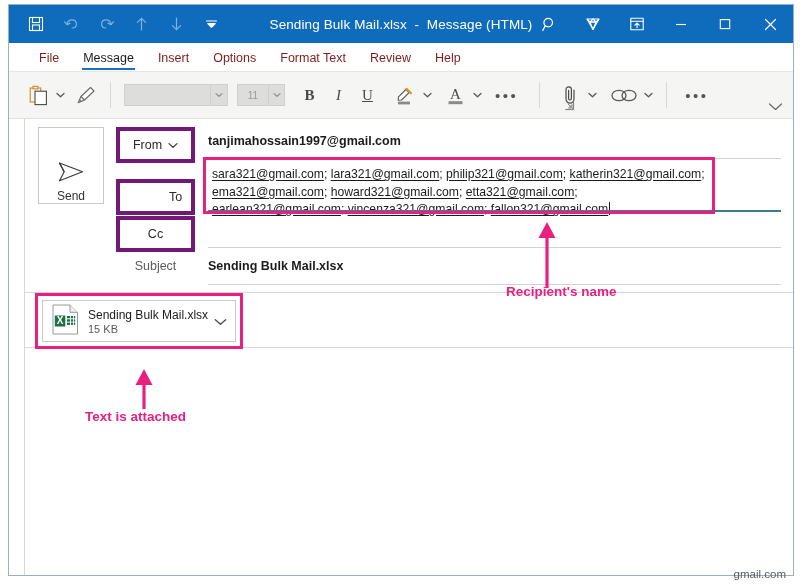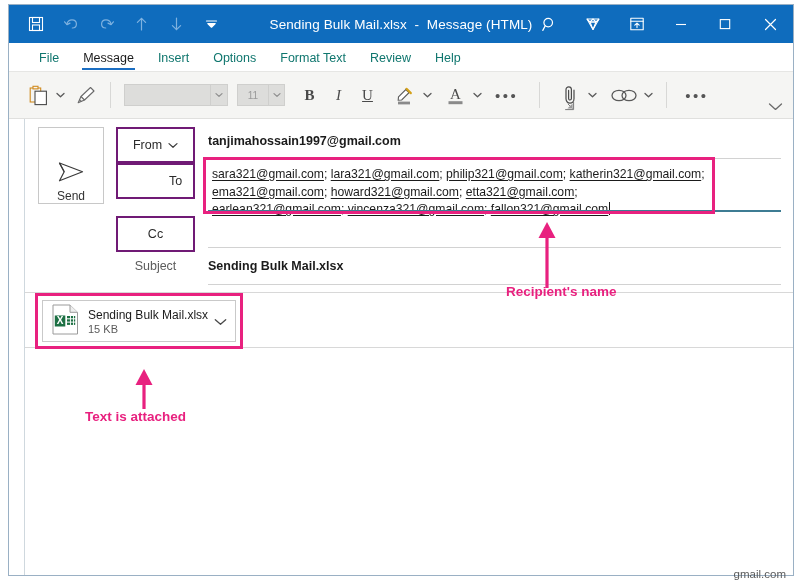--- a/index.html
+++ b/index.html
@@ -74,21 +74,21 @@
   .tabs {
     height: 28px;
     background: #ffffff;
     display: flex; align-items: flex-end;
     padding-left: 18px;
     flex: 0 0 auto;
     border-bottom: 1px solid #ffffff;
   }
   .tab {
     font-size: 12.5px;
-    color: #0f766e;
+    color: #7f1d1d;
     padding: 0 12px 5px 12px;
     position: relative;
     white-space: nowrap;
   }
   .tab.active { color: #1b1b1b; }
   .tab.active::after {
     content: "";
     position: absolute;
     left: 11px; right: 11px; bottom: 0;
     height: 2.5px;
@@ -206,28 +206,28 @@
     align-items: center; justify-content: flex-end;
     gap: 5px;
     background: #ffffff;
   }
   .send-btn .lbl { font-size: 12px; color: #333; }
 
   .field-btn {
     position: absolute;
     left: 91px;
     width: 79px; height: 36px;
-    border: 2px solid #701a75;
+    border: 4px solid #701a75;
     background: #ffffff;
     display: flex; align-items: center; justify-content: center;
     gap: 6px;
     font-size: 12.5px; color: #2b2b2b;
   }
   .field-btn#from-btn { top: 8px; }
-  .field-btn#to-btn   { top: 44px; padding-left: 40px; }
+  .field-btn#to-btn   { top: 60px; padding-left: 40px; }
   .field-btn#cc-btn   { top: 97px; }
 
   .subject-lbl {
     position: absolute;
     left: 91px; top: 140px;
     width: 79px;
     text-align: center;
     font-size: 12.5px; color: #5c5c5c;
   }
 

